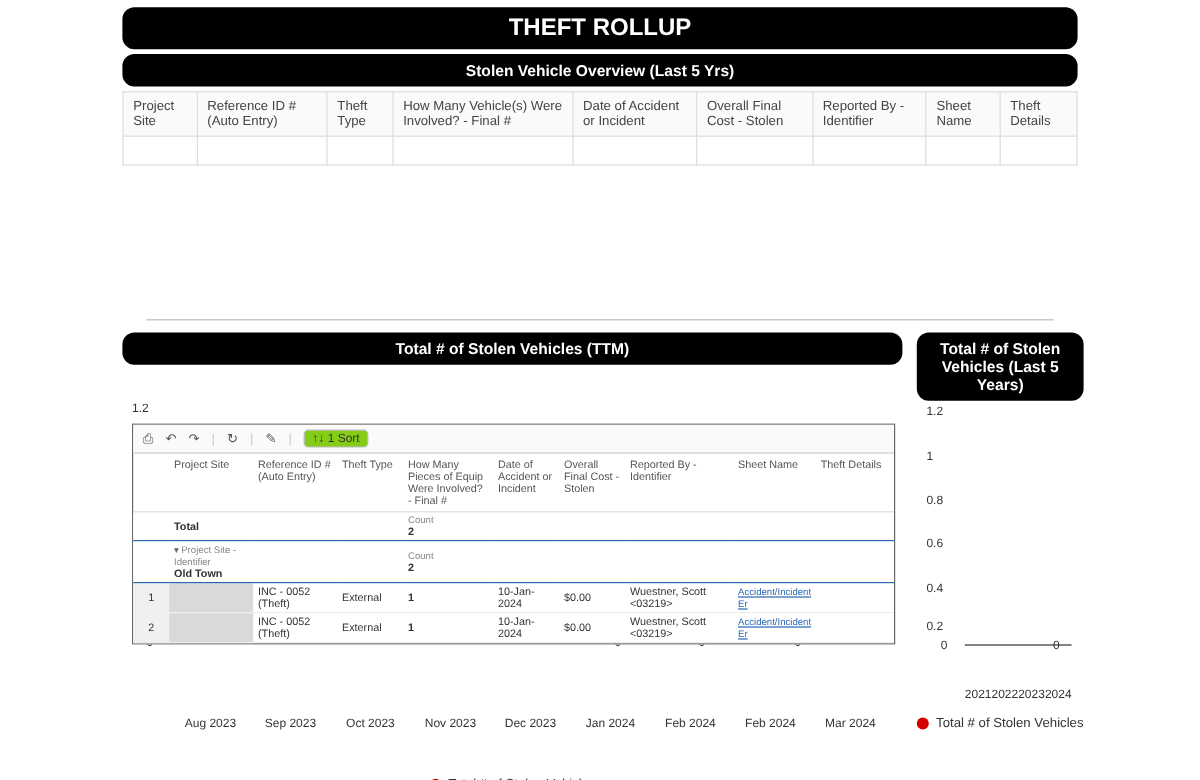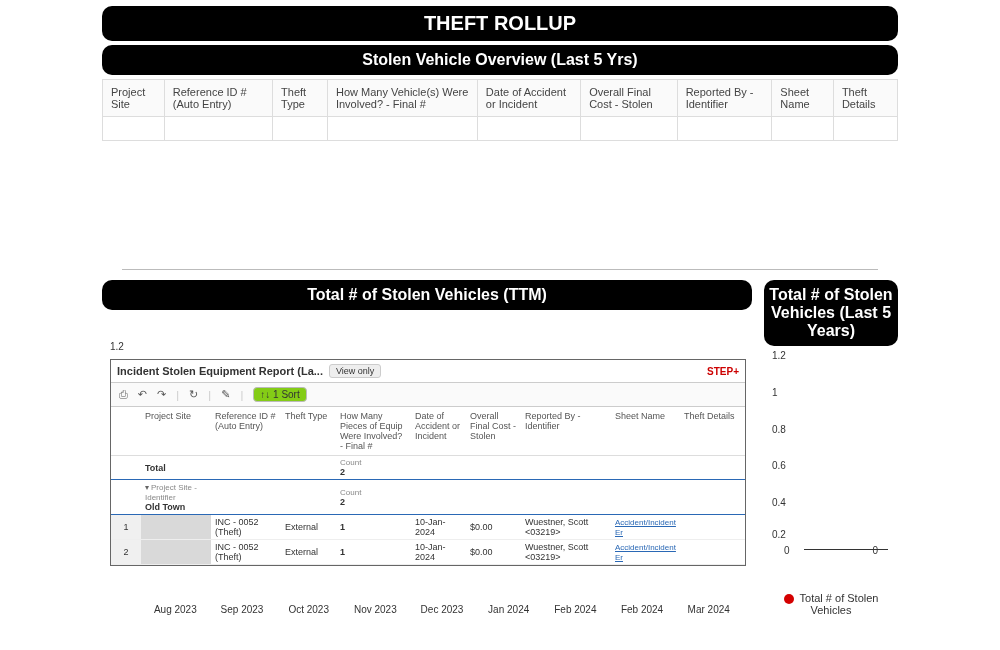--- a/index.html
+++ b/index.html
@@ -1,20 +1,20 @@
 <!DOCTYPE html>
 <html><head>
 <meta charset="utf-8">
 <style>
 * { box-sizing: border-box; margin: 0; padding: 0; }
 body { font-family: Arial, sans-serif; background: #fff; font-size: 11px; color: #333; }
 .container { width: 808px; margin: 0 auto; padding: 6px; }
 .banner { background: #000; color: #fff; text-align: center; font-weight: bold; border-radius: 10px; padding: 6px 0; margin-bottom: 4px; }
 .title-main { font-size: 20px; }
-.section-title { font-size: 16px; border-radius: 10px; }
+.section-title { font-size: 13px; border-radius: 10px; }
 .overview-table { width: 100%; border-collapse: collapse; margin-bottom: 8px; }
 .overview-table th, .overview-table td { border: 1px solid #ddd; padding: 6px 8px; text-align: left; font-weight: normal; font-size: 11px; vertical-align: top; }
 .overview-table th { background: #fafafa; color: #444; }
 .overview-table tbody tr { height: 24px; }
 .spacer { height: 120px; }
 .divider-line { border: none; border-top: 1px solid #bbb; margin: 0 20px 10px 20px; }
 .charts-row { display: flex; gap: 12px; }
 .chart-col { display: flex; flex-direction: column; }
 .chart-left { flex: 0 0 650px; gap: 27px; }
 .chart-right { flex: 1; }
@@ -89,25 +89,20 @@
   <div class="spacer"></div>
   <hr class="divider-line">
 
   <div class="charts-row">
     <div class="chart-col chart-left">
       <div class="banner section-title">Total # of Stolen Vehicles (TTM)</div>
       <div class="chart-area">
         <span class="axis-label" style="top:0;left:8px;">1.2</span>
 
         <div class="overlay-report">
-          <div class="report-header">
-            <span class="report-title">Incident Stolen Equipment Report (La...</span>
-            <span class="view-badge">View only</span>
-            <span class="brand">STEP+</span>
-          </div>
           <div class="toolbar">
             <span class="toolbar-icon">⎙</span>
             <span class="toolbar-icon">↶</span>
             <span class="toolbar-icon">↷</span>
             <span class="toolbar-sep">|</span>
             <span class="toolbar-icon">↻</span>
             <span class="toolbar-sep">|</span>
             <span class="toolbar-icon">✎</span>
             <span class="toolbar-sep">|</span>
             <span class="sort-pill">↑↓ <span>1 Sort</span></span>
@@ -208,20 +203,26 @@
         <span class="y-tick" style="top:0">1.2</span>
         <span class="y-tick" style="top:16%">1</span>
         <span class="y-tick" style="top:32%">0.8</span>
         <span class="y-tick" style="top:48%">0.6</span>
         <span class="y-tick" style="top:64%">0.4</span>
         <span class="y-tick" style="top:78%">0.2</span>
         <div class="chart-baseline"></div>
         <span class="zero-label" style="left:20px">0</span>
         <span class="zero-label" style="right:20px">0</span>
       </div>
+      <div class="x-axis-labels">
+        <span>2021</span>
+          <span>2022</span>
+        <span>2023</span>
+          <span>2024</span>
+      </div>
       <div class="legend">
         <span class="legend-dot"></span><span>Total # of Stolen Vehicles</span>
       </div>
     </div>
   </div>
 
   <div class="charts-row">
   </div>
 
 </div>

